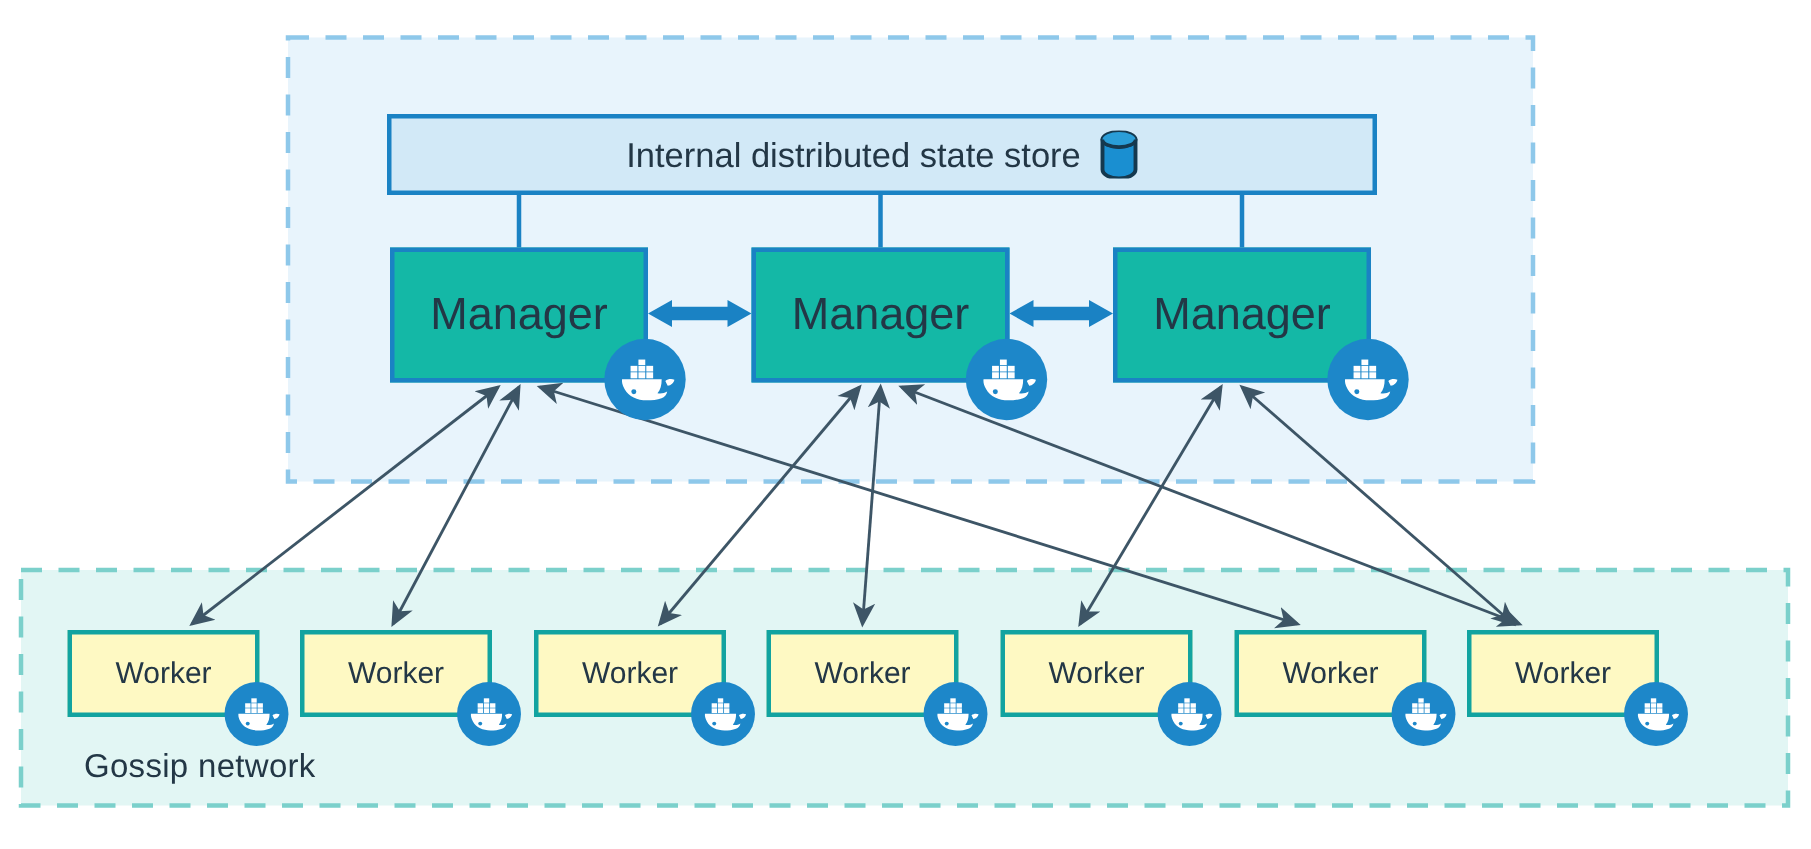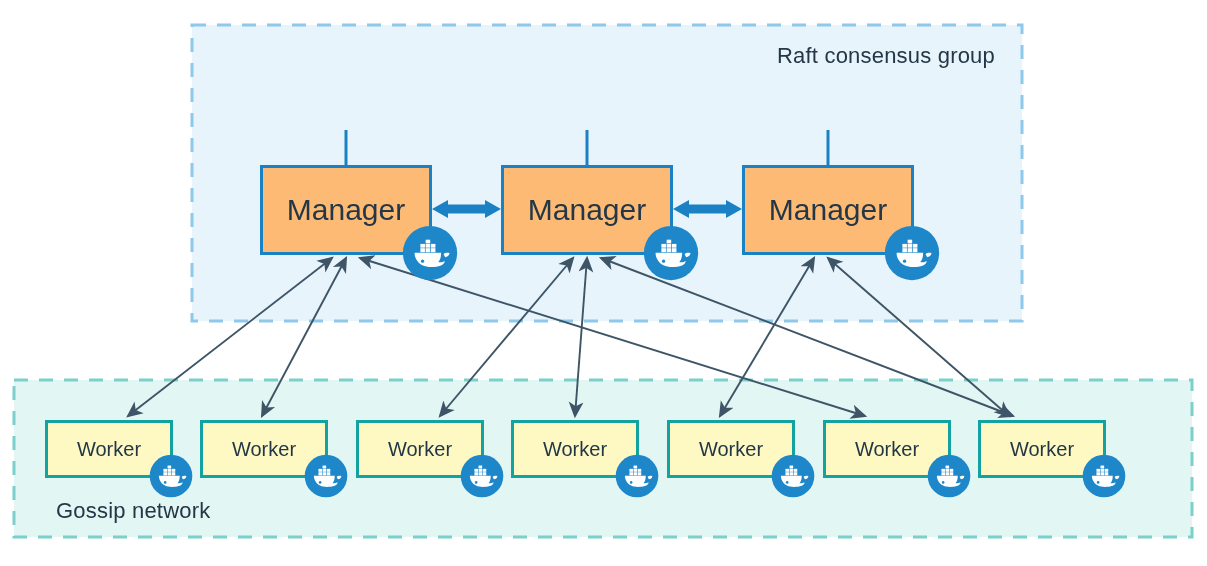--- a/index.html
+++ b/index.html
@@ -25,21 +25,21 @@
     color:#233746;
     white-space:nowrap;
   }
   .store{
     background:#d2e9f7;
     border:3px solid #1a82c4;
     font-size:23px;
   }
   .store .store-inner{display:flex;align-items:center;gap:12px;}
   .manager{
-    background:#fdba74;
+    background:#14b8a6;
     border:3px solid #1a82c4;
     font-size:30px;
   }
   .worker{
     background:#fef9c3;
     border:3px solid #12a3a0;
     font-size:20px;
   }
 
   .whale{position:absolute;width:56px;height:56px;}
@@ -78,23 +78,35 @@
         <line x1="346" y1="258" x2="262" y2="416" stroke="#3d5566" stroke-width="1.9" marker-start="url(#ah-slate-start)" marker-end="url(#ah-slate)"></line>
         <line x1="360" y1="258" x2="865" y2="416" stroke="#3d5566" stroke-width="1.9" marker-start="url(#ah-slate-start)" marker-end="url(#ah-slate)"></line>
         <line x1="573" y1="258" x2="440" y2="416" stroke="#3d5566" stroke-width="1.9" marker-start="url(#ah-slate-start)" marker-end="url(#ah-slate)"></line>
         <line x1="587" y1="258" x2="575" y2="416" stroke="#3d5566" stroke-width="1.9" marker-start="url(#ah-slate-start)" marker-end="url(#ah-slate)"></line>
         <line x1="601" y1="258" x2="1013" y2="416" stroke="#3d5566" stroke-width="1.9" marker-start="url(#ah-slate-start)" marker-end="url(#ah-slate)"></line>
         <line x1="814" y1="258" x2="720" y2="416" stroke="#3d5566" stroke-width="1.9" marker-start="url(#ah-slate-start)" marker-end="url(#ah-slate)"></line>
         <line x1="828" y1="258" x2="1009" y2="416" stroke="#3d5566" stroke-width="1.9" marker-start="url(#ah-slate-start)" marker-end="url(#ah-slate)"></line>
       </g>
   </svg>
 
-  <div class="grp-label" id="lbl-raft" style="left: 0px; top: 45px; width: 995px; text-align: right; padding-right: 0px;">Raft consensus group</div>
   <div class="grp-label" id="lbl-gossip" style="left: 16px; top: 500px; width: 1178px; text-align: left; padding-right: 0px; padding-left: 40px;">Gossip network</div>
 
+  <div class="node store" id="store-node" style="left: 258px; top: 76px; width: 660px; height: 54px;">
+    <span class="store-inner">
+      <span>Internal distributed state store</span>
+      <span class="dbicon">
+        <svg viewBox="0 0 26 32" width="26" height="32" xmlns="http://www.w3.org/2000/svg">
+          <path d="M2,6 L2,26 a11,6 0 0 0 22,0 L24,6 Z" fill="#1a8fd1" stroke="#15394f" stroke-width="2.6" stroke-linejoin="round"></path>
+          <ellipse cx="13" cy="6" rx="11" ry="5" fill="#1a8fd1" stroke="#15394f" stroke-width="2.6"></ellipse>
+          <ellipse cx="13" cy="6" rx="11" ry="5" fill="#2a9ed8"></ellipse>
+          <path d="M2,6 a11,5 0 0 0 22,0" fill="none" stroke="#15394f" stroke-width="2.2"></path>
+        </svg>
+      </span>
+    </span>
+  </div>
 
   <div id="nodes-layer">
       <div class="node manager" style="left: 260px; top: 165px; width: 172px; height: 90px;">
         <span>Manager</span>
       </div>
       <span class="whale" style="left: 402px; top: 225px;"><svg viewBox="0 0 64 64" width="100%" height="100%" xmlns="http://www.w3.org/2000/svg">
           <circle cx="32" cy="32" r="31" fill="#1d87c9"></circle>
           <g fill="#ffffff">
             <rect x="21" y="26.5" width="5.2" height="4.6"></rect>
             <rect x="27" y="26.5" width="5.2" height="4.6"></rect>

